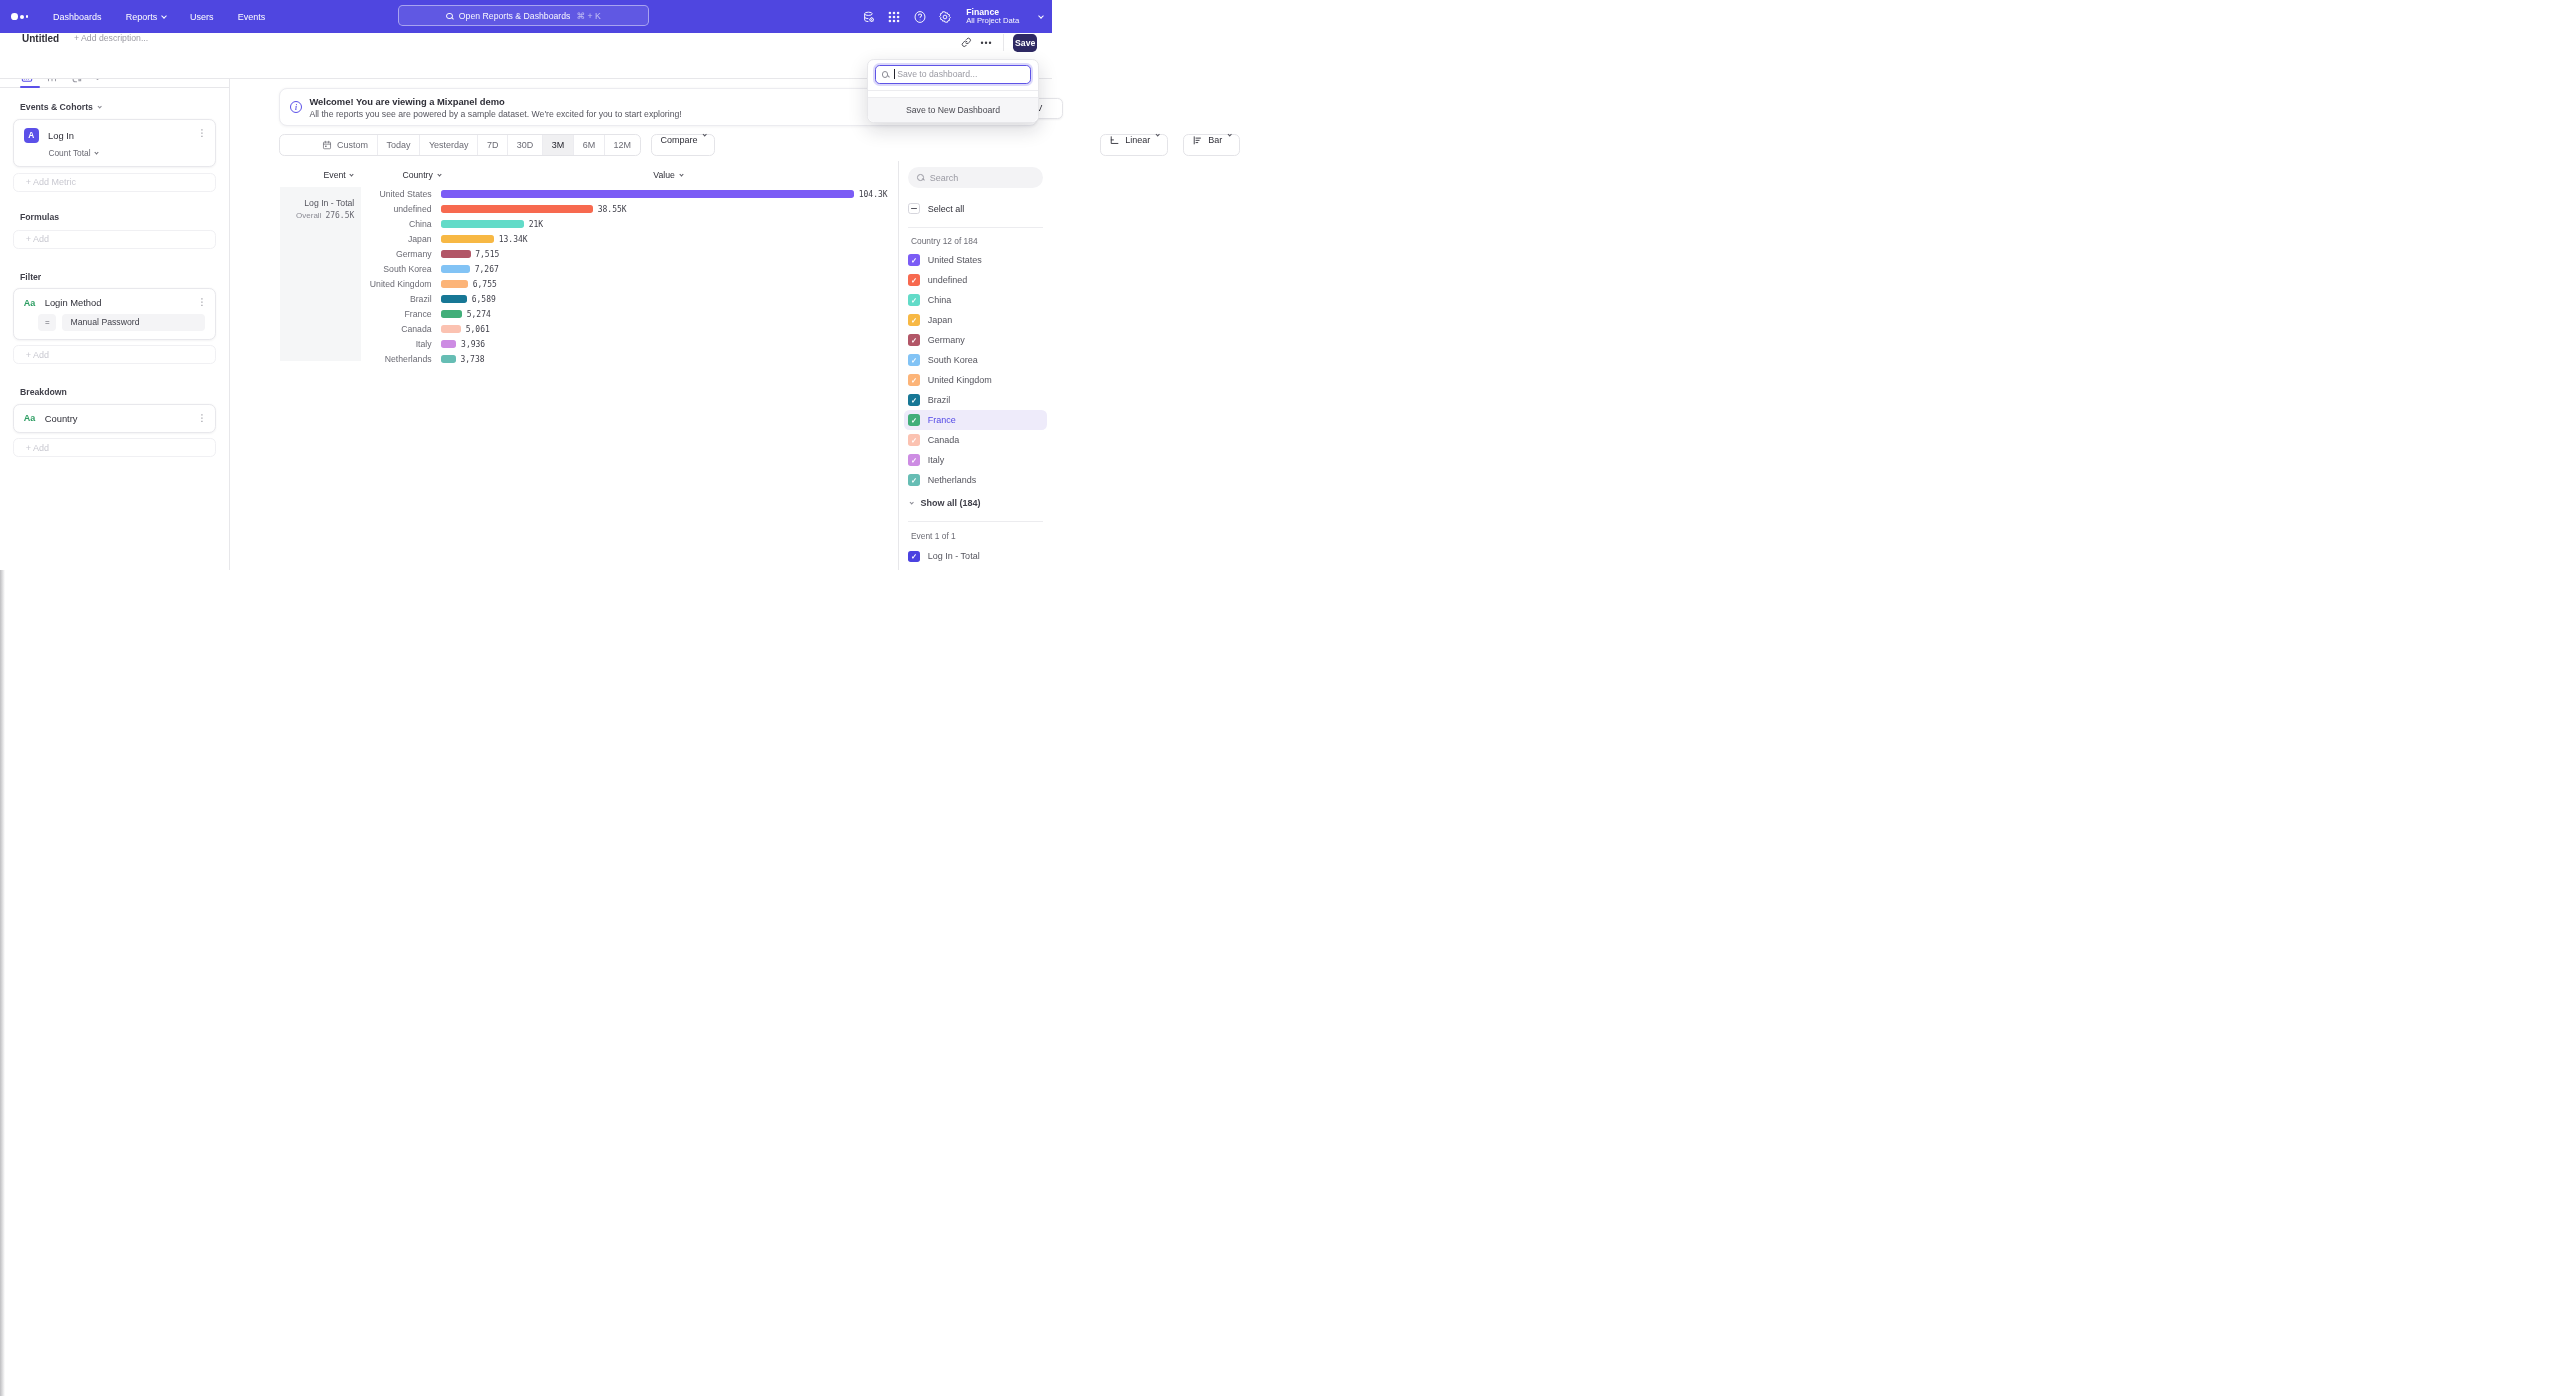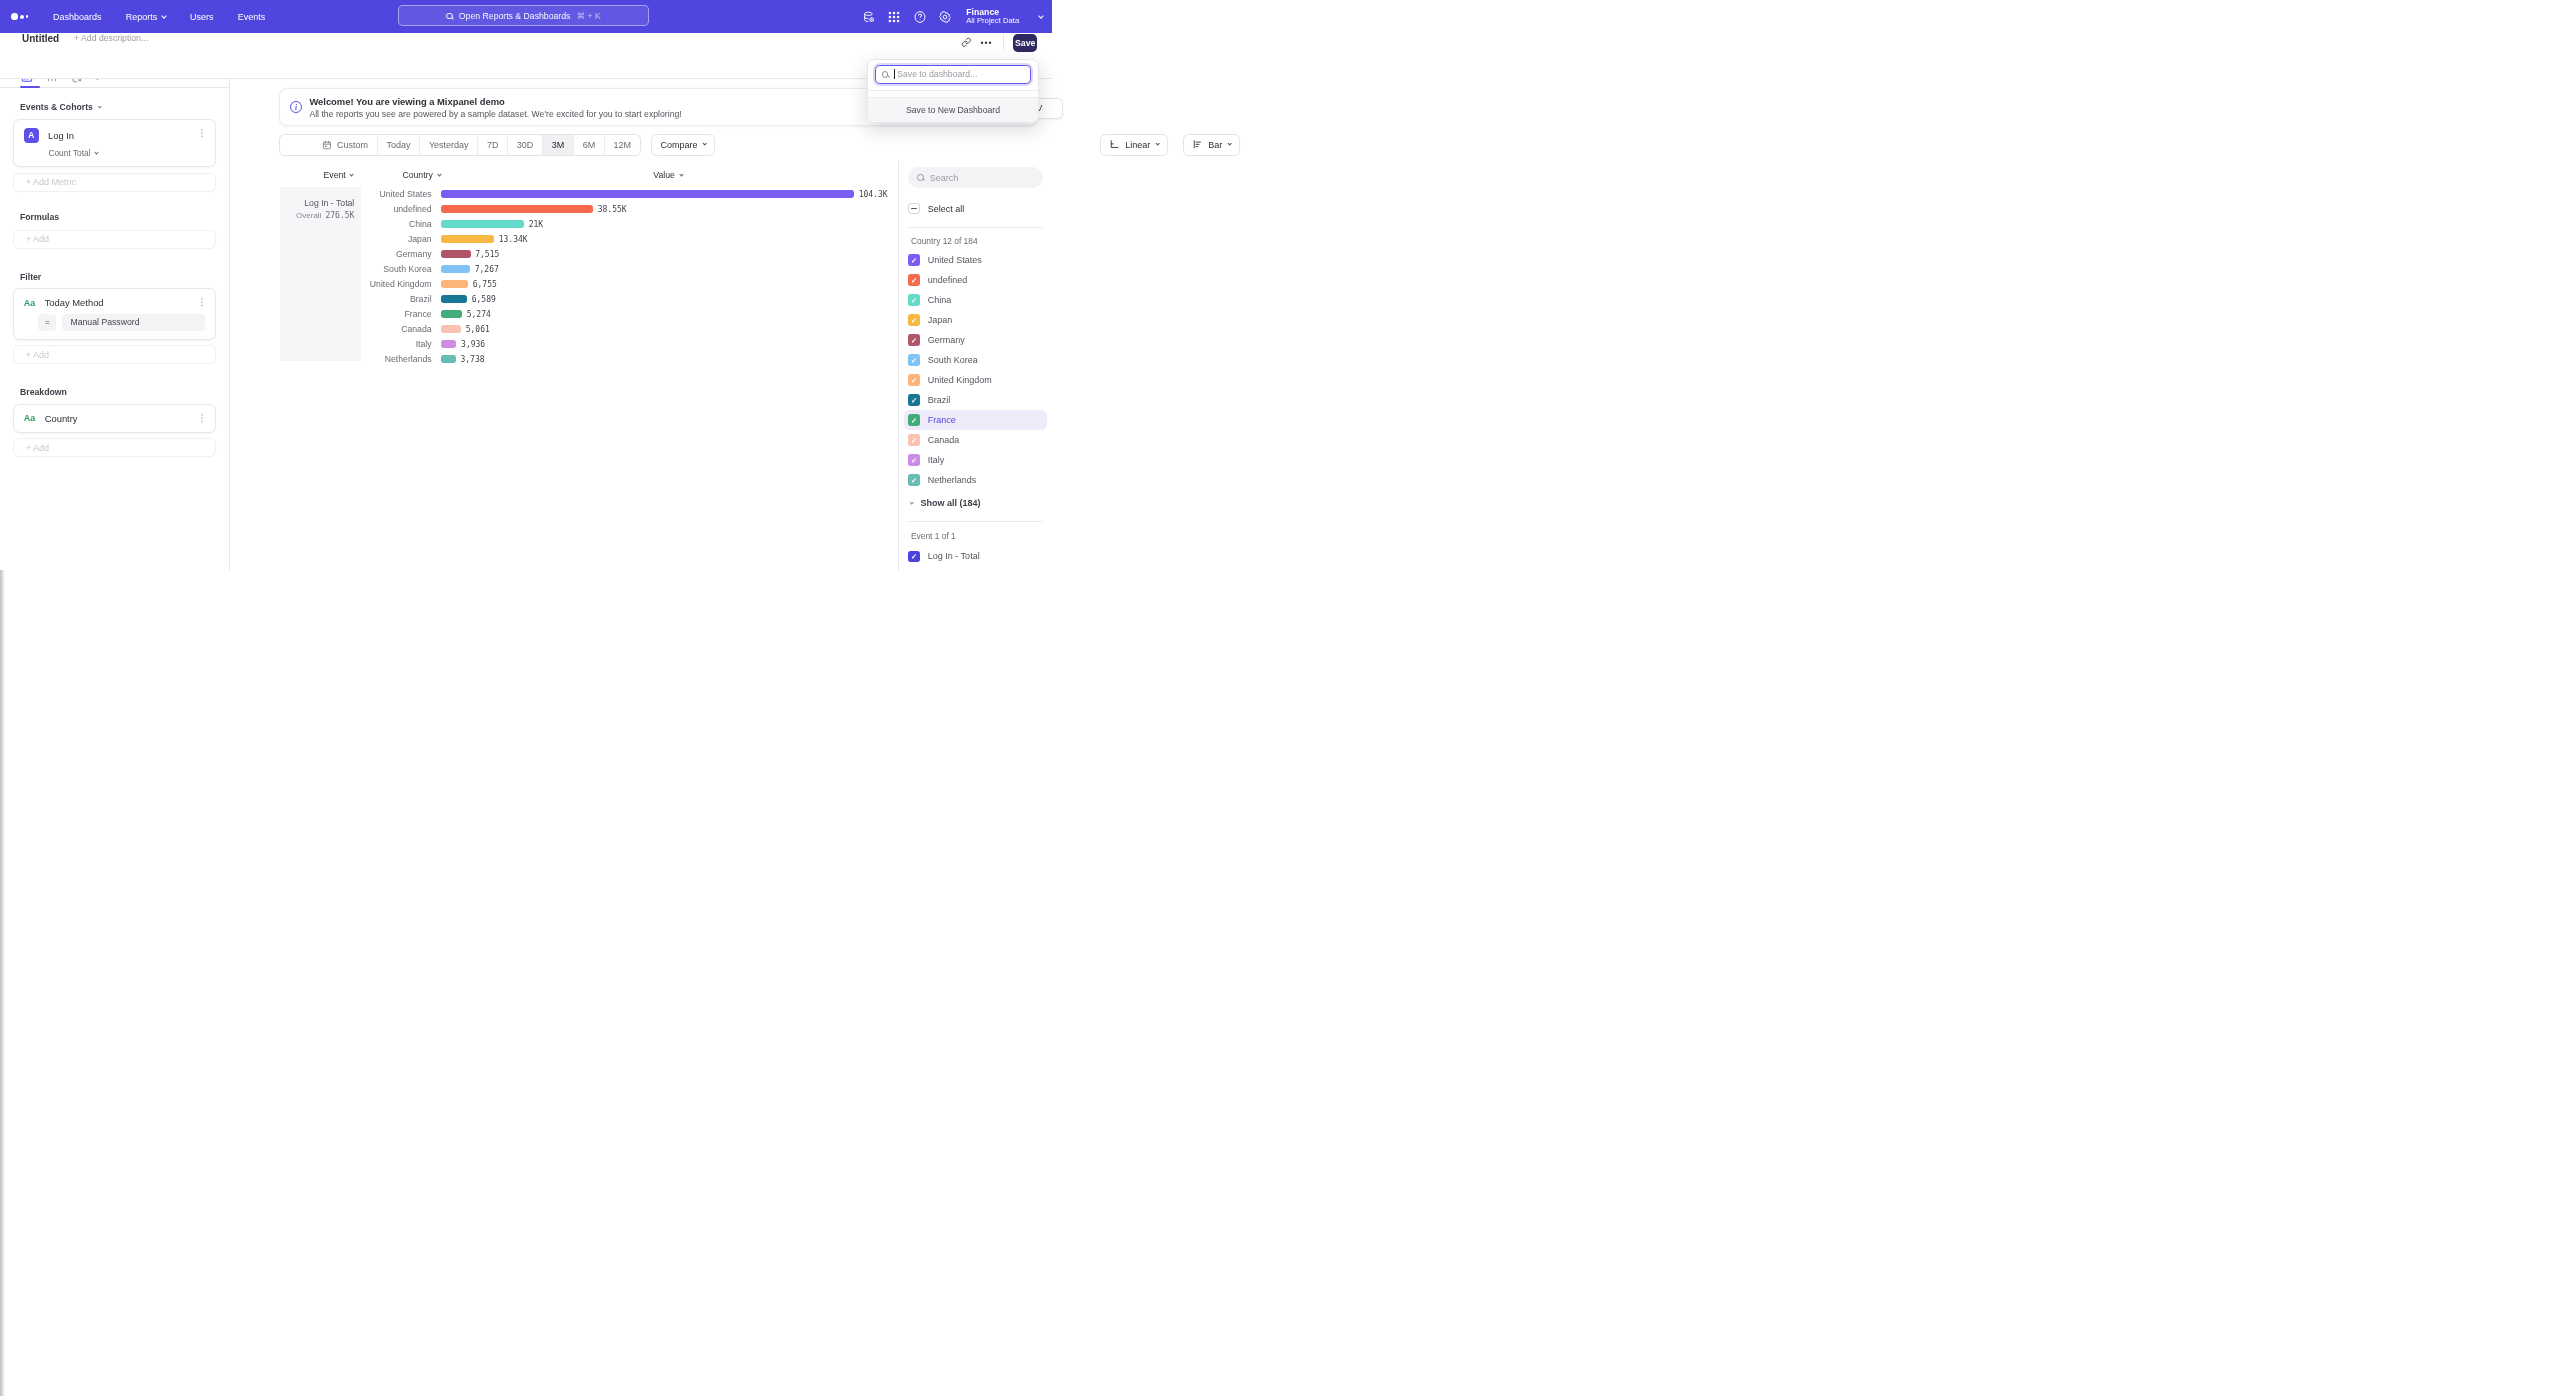--- a/index.html
+++ b/index.html
@@ -87,21 +87,21 @@
     padding:0 8px; font-size:8.7px; color:#2f2f38; font-weight:500; cursor:pointer; width:51px; overflow:hidden; }
   .banner-action svg { width:10px; height:10px; flex:none; }
 
   .controls { position:absolute; left:49px; top:72px; width:961px; height:21.5px; display:flex; align-items:center; }
   .seg { display:flex; height:21.5px; background:#fff; border:0.7px solid #e4e4e8; border-radius:5.4px; overflow:hidden;padding-left:33px; }
   .seg-item { display:flex; align-items:center; gap:5.4px; padding:0 8.7px; font-size:9px; color:#6b6b74;
     border-right:0.7px solid #ececf0; cursor:pointer; white-space:nowrap; }
   .seg-item:last-child { border-right:none; }
   .seg-item.sel { background:#f0f0f2; color:#23232b; font-weight:500; }
   .seg-item svg { width:10px; height:10px; color:#6b6b74; }
-  .btn { height:21.5px; background:#fff; border:0.7px solid #e4e4e8; border-radius:5.4px; display:flex; align-items:center;
+  .btn { height:21.5px; background:#fff; border:0.7px solid #e4e4e8; border-radius:5.4px; display:flex; 
     gap:5.4px; padding:0 8px; font-size:9px; color:#2f2f38; cursor:pointer; font-weight:500; }
   .btn .chev { color:#55555e; width:3.4px; height:3.4px; }
   .btn svg { width:10.7px; height:10.7px; color:#2f2f38; }
   .compare { margin-left:10.7px; }
   .rightbtns { margin-left:auto; display:flex; gap:15px; }
 
   
   .chartzone { position:absolute; left:0; top:99px; width:668px; height:409px; }
   .col-head { position:absolute; font-size:8.7px; font-weight:500; color:#2f2f38; display:flex; align-items:center;
     justify-content:center; gap:4.7px; cursor:pointer; }
@@ -293,21 +293,21 @@
     <span>Formulas</span>
   </div>
   <div class="addbox" style="margin-top:8px">+ Add</div>
 
   <div class="sec-label" style="margin-top:23px">
     <span>Filter</span>
   </div>
   <div class="card">
     <div class="crow">
       <span class="aa">Aa</span>
-      <span>Today Method</span>
+      <span>Login Method</span>
     </div>
     <span class="kebab">⋮</span>
     <div class="filter-vals">
       <span class="opchip">=</span>
       <span class="valfield">Manual Password</span>
     </div>
   </div>
   <div class="addbox">+ Add</div>
 
   <div class="sec-label" style="margin-top:23px">

